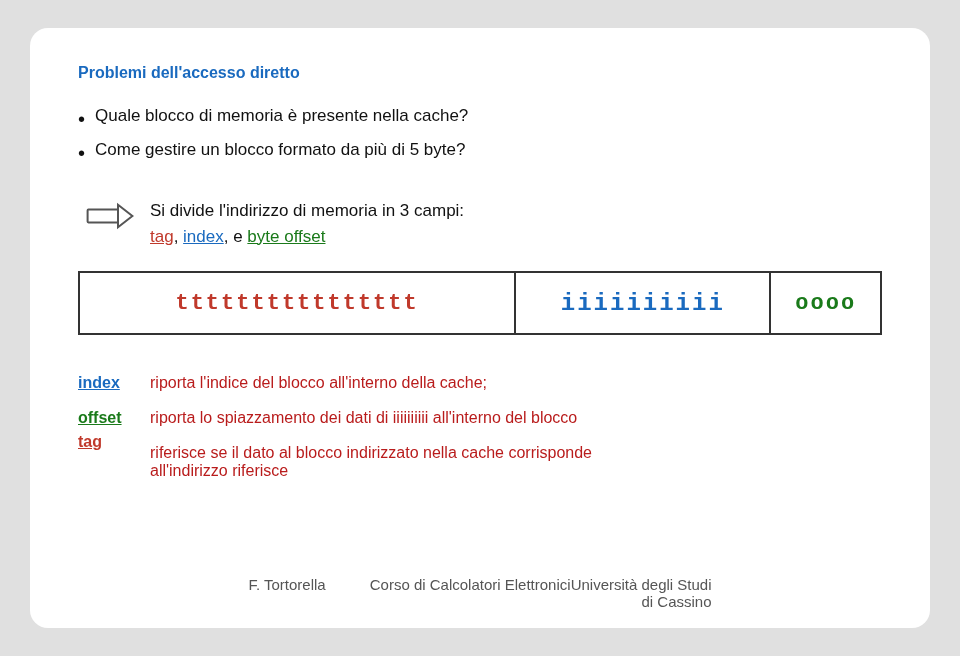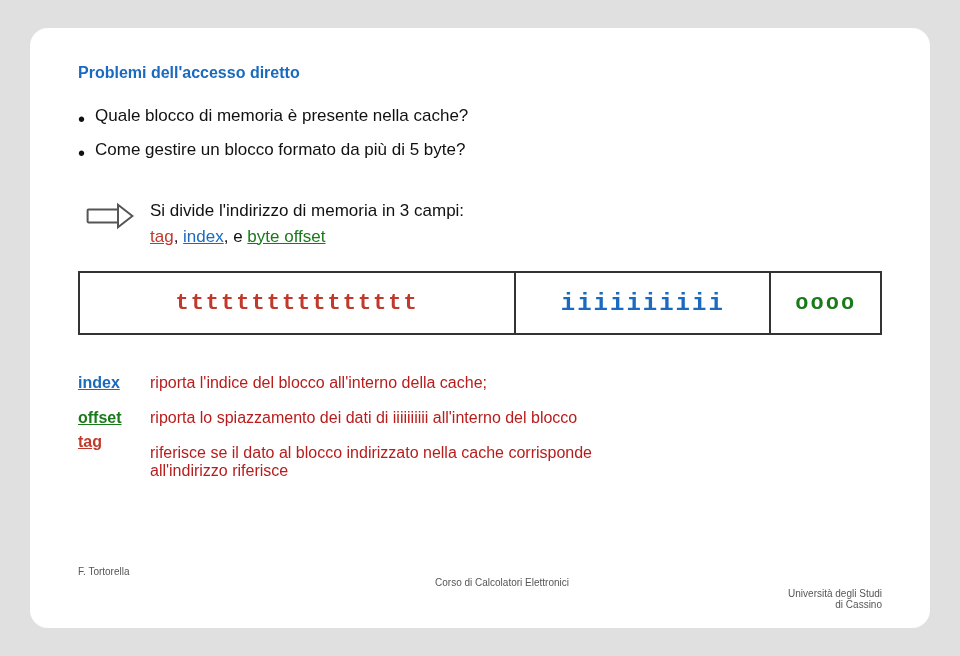--- a/index.html
+++ b/index.html
@@ -134,23 +134,22 @@
     .def-key.tag-key { color: #c0392b; }
     .def-val { color: #b91c1c; margin-top: 11px; }
     .footer {
       position: absolute;
       bottom: 18px;
       left: 0;
       right: 0;
       display: flex;
       justify-content: center;
       padding: 0 48px;
-      font-size: 10px;
+      font-size: 15px;
       color: #555;
-      flex-direction: column;
     }
     .footer-center { text-align: center; margin-left: 44px; }
     .footer-right { text-align: right; }
   </style>
 </head>
 <body>
 
 <div class="slide">
 
   <div class="title">Problemi dell'accesso diretto</div>

